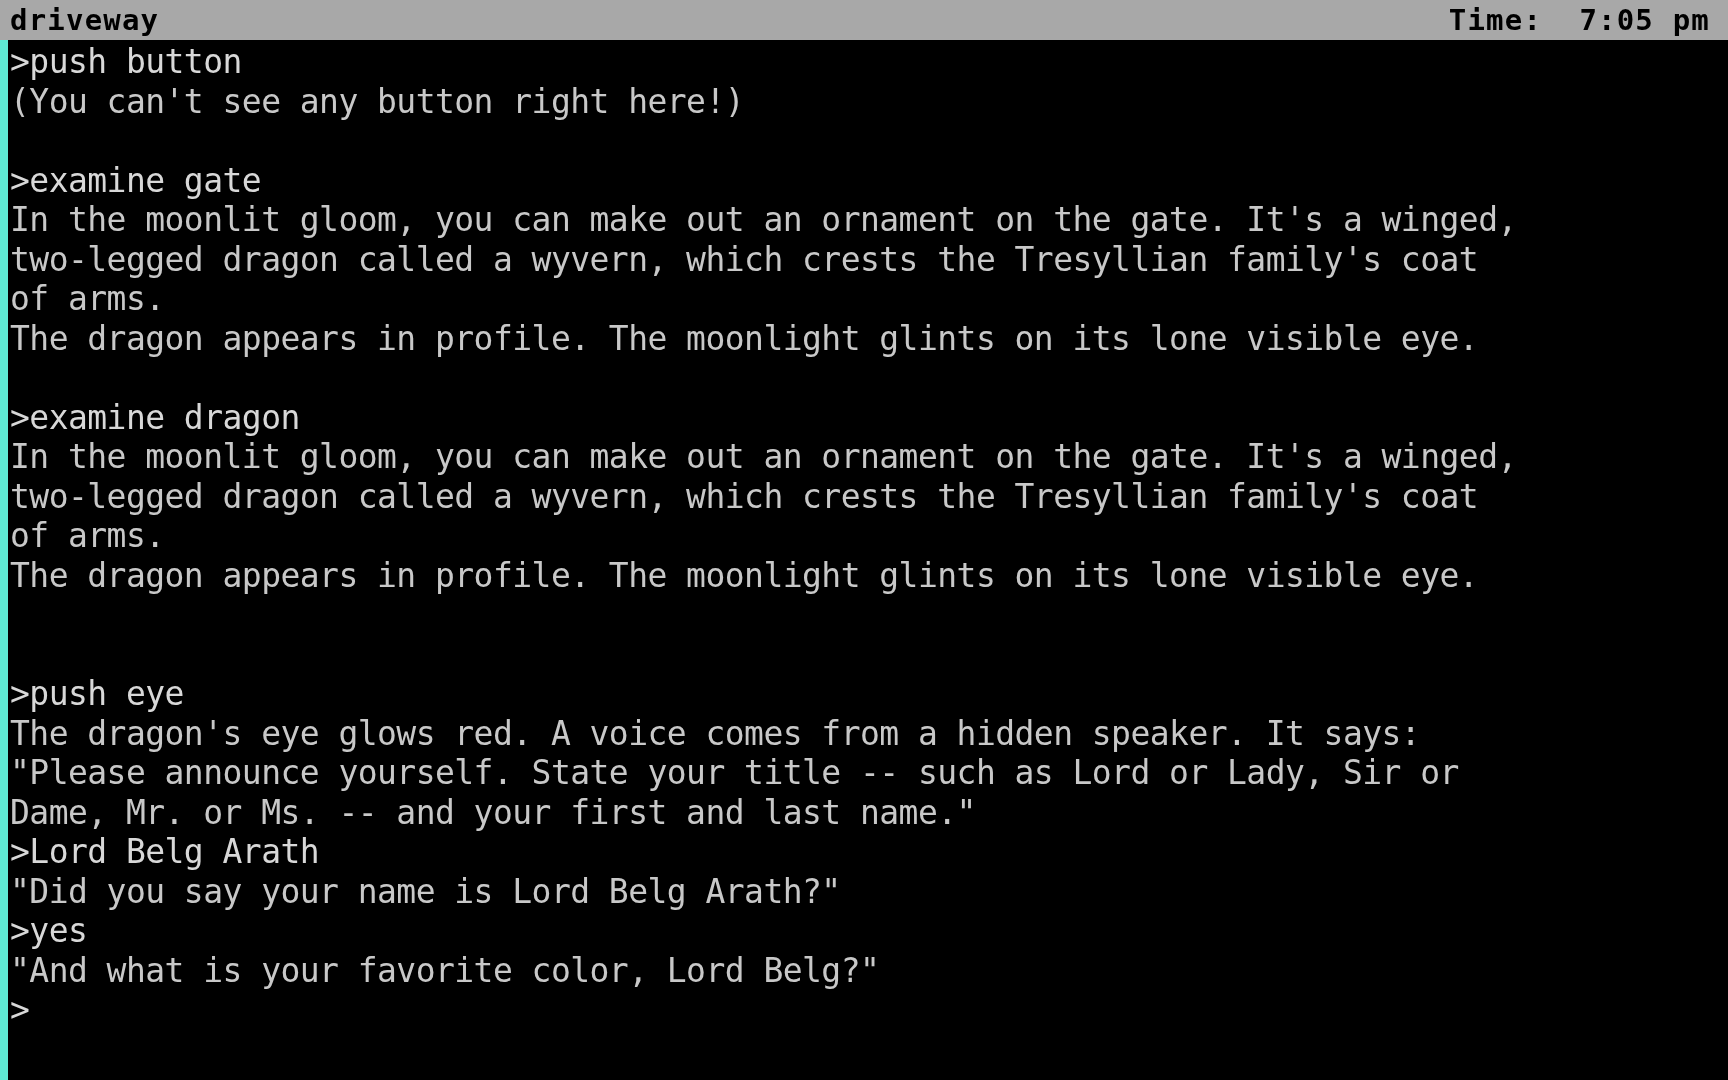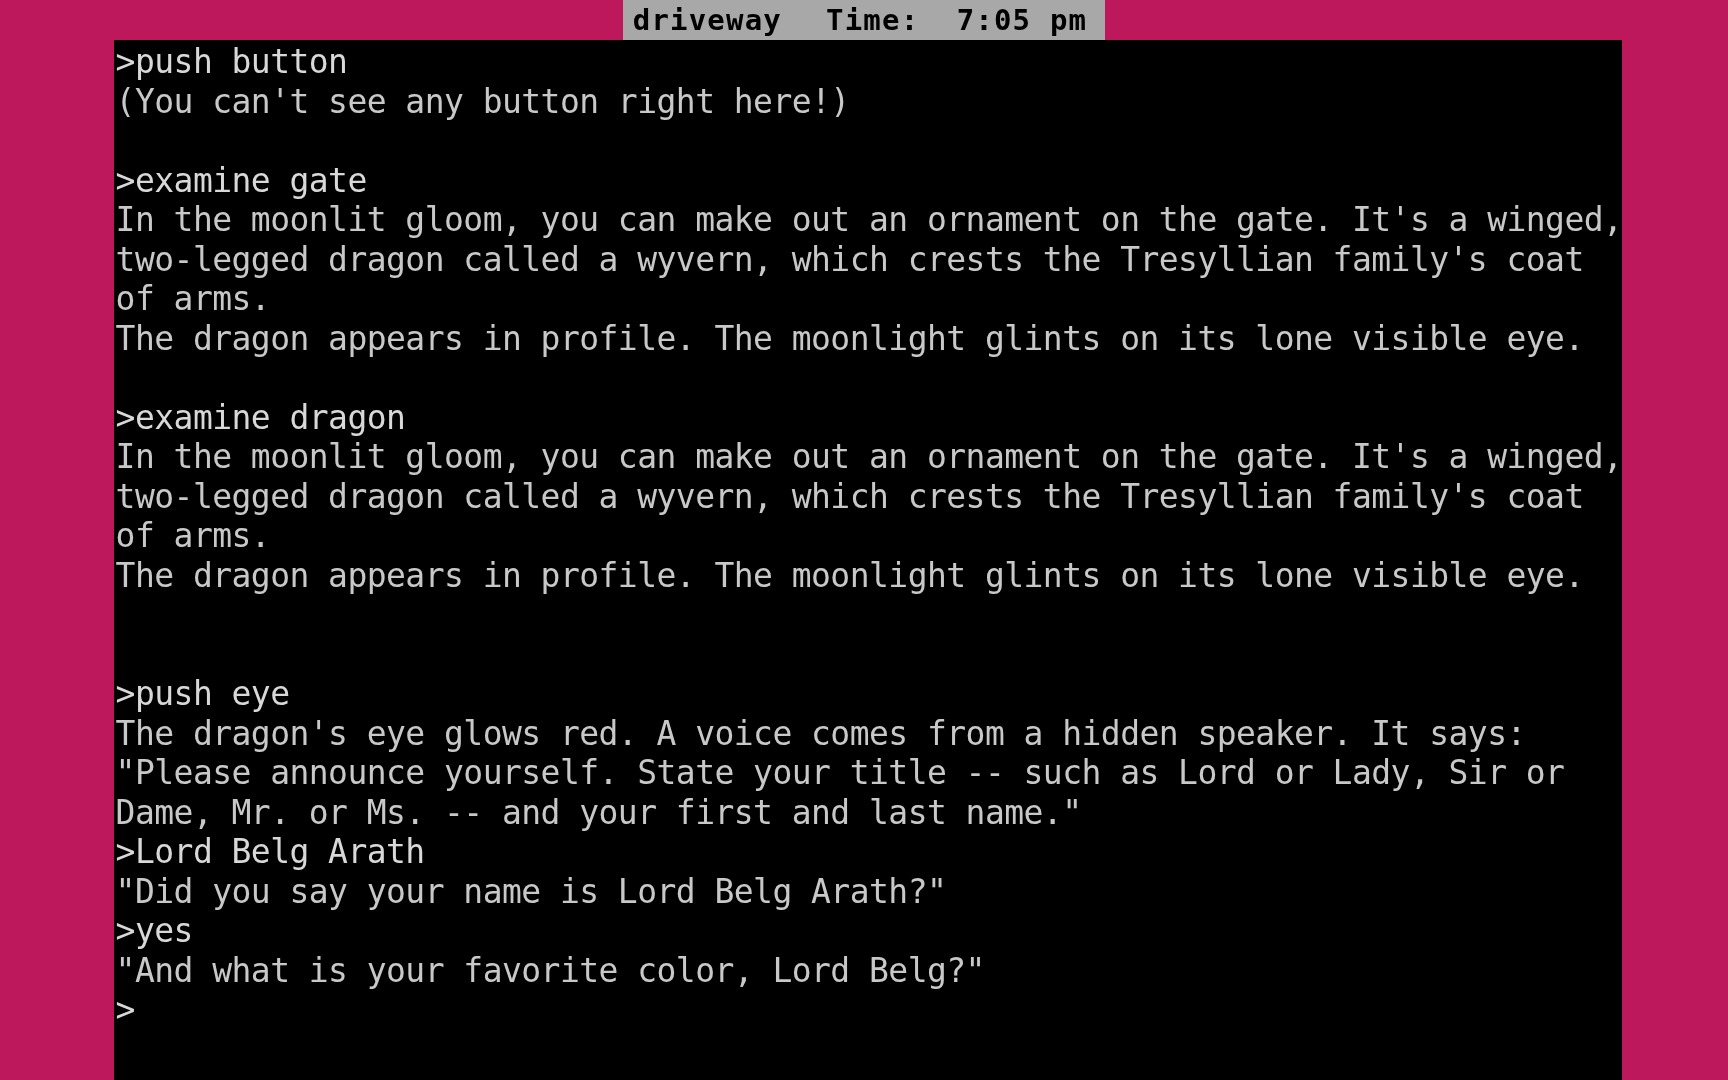--- a/index.html
+++ b/index.html
@@ -10,25 +10,24 @@
   body {
     width: 1728px;
     height: 1080px;
     overflow: hidden;
     font-family: "DejaVu Sans Mono", monospace;
   }
 
   #screen {
     width: 1728px;
     height: 1080px;
-    background: #be185d;
+    background: #5eead4;
     display: flex;
     flex-direction: column;
     position: relative;
-    align-items: center;
   }
 
   
   #statusbar {
     height: 40px;
     min-height: 40px;
     background: #a8a8a8;
     color: #000000;
     display: flex;
     align-items: center;

